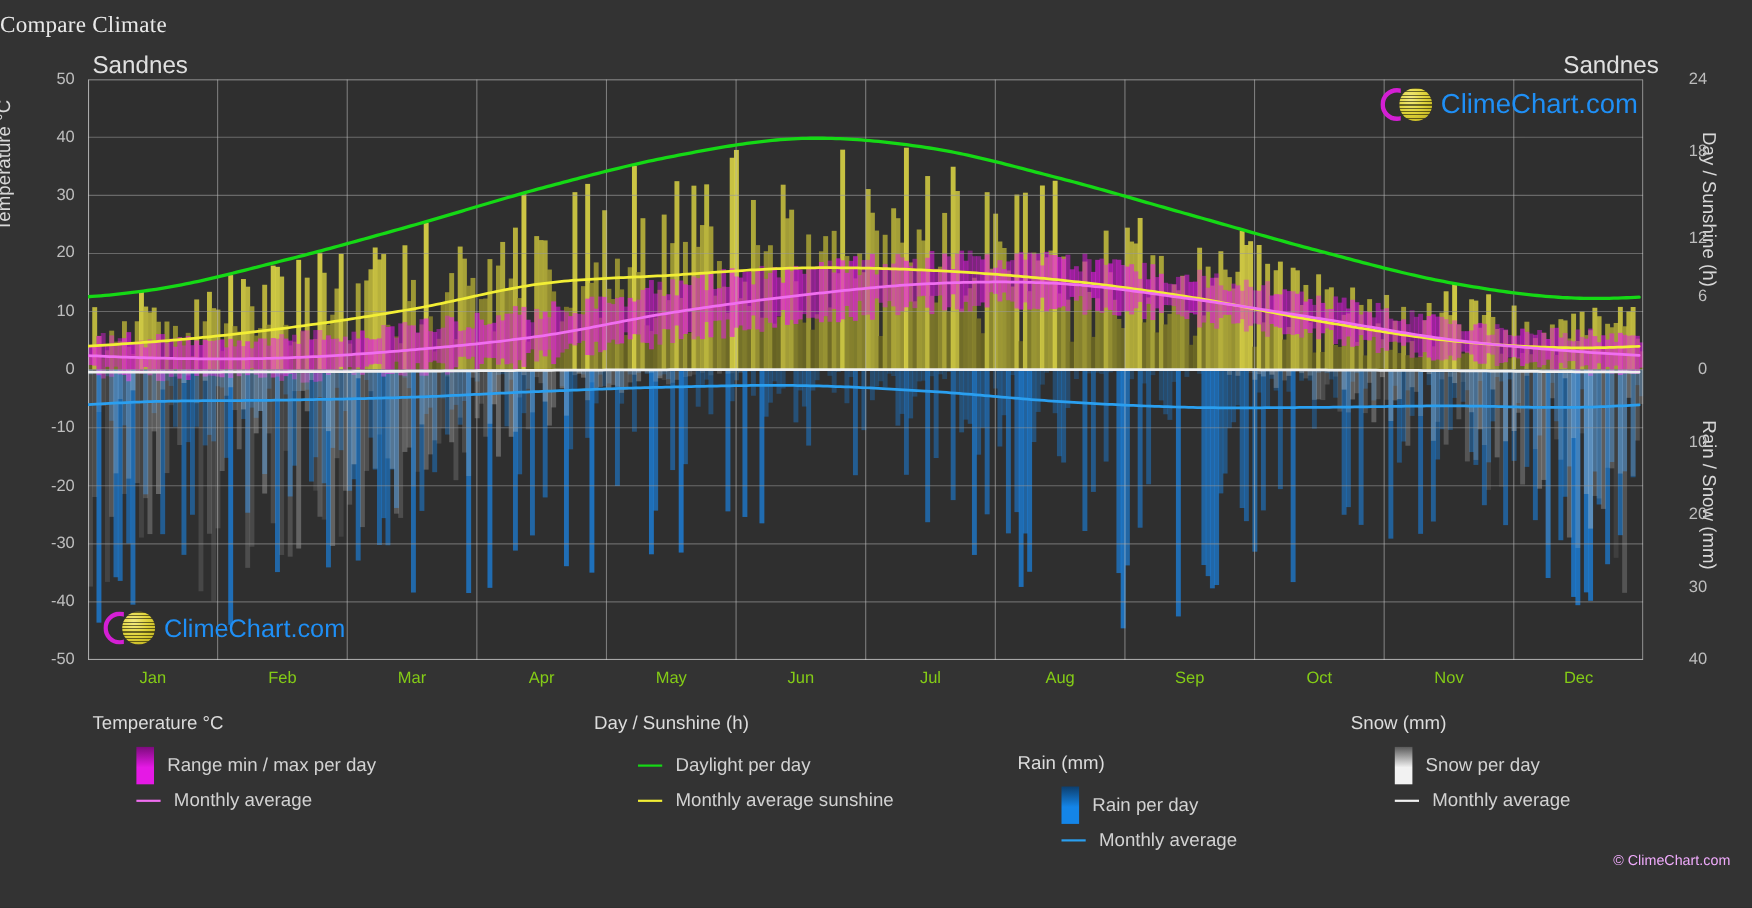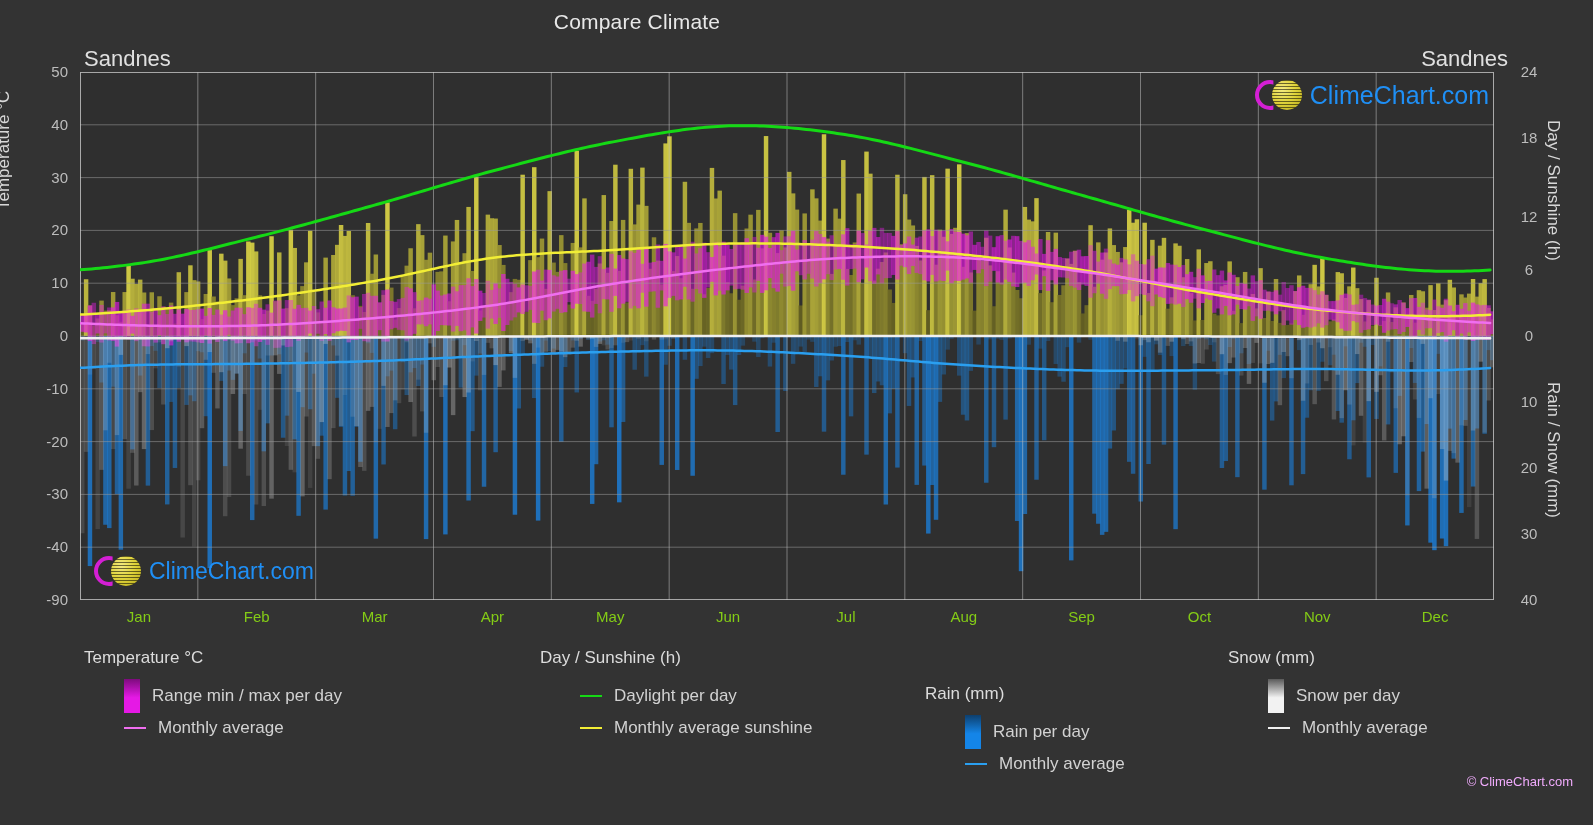--- a/index.html
+++ b/index.html
@@ -6,21 +6,21 @@
     margin: 0; padding: 0;
     background: #333333;
     width: 1593px; height: 825px;
     overflow: hidden;
     font-family: "Liberation Sans", sans-serif;
   }
   #root { position: relative; width: 1593px; height: 825px; background: #333333; }
 
   .title {
     position: absolute; top: 10px; left: 0; width: 1274px;
-    text-align: center; color: #e8e8e8; font-size: 21px; letter-spacing: .2px;
+    color: #e8e8e8; font-size: 21px; letter-spacing: .2px; font-family: Liberation Serif, serif;
   }
 
   .city-left  { position: absolute; left: 84px;  top: 46px; color: #e0e0e0; font-size: 22px; }
   .city-right { position: absolute; right: 85px; top: 46px; color: #e0e0e0; font-size: 22px; }
 
   
   #plot {
     position: absolute; left: 80px; top: 72px;
     width: 1414px; height: 528px;
     background: #2f2f2f;
@@ -42,21 +42,21 @@
   }
   .ylabel-r2 {
     position: absolute; left: 1563px; top: 382px;
     color: #d8d8d8; font-size: 17px;
     transform: rotate(90deg); transform-origin: left top; white-space: nowrap;
   }
   .tick-l, .tick-r {
     position: absolute; color: #bdbdbd; font-size: 15px; white-space: nowrap;
   }
   .tick-l { text-align: right; width: 46px; left: 22px; }
-  .tick-r { text-align: center;  width: 46px; left: 1506px; }
+  .tick-r { text-align: right;  width: 46px; left: 1506px; }
   .xtick {
     position: absolute; color: #84cc16; font-size: 15px;
     text-align: center; width: 90px; top: 608px;
   }
 
   
   #legend { position: absolute; left: 0; top: 648px; width: 1593px; height: 150px; }
   .lg-col { position: absolute; top: 0; }
   .lg-head { color: #dcdcdc; font-size: 17px; margin-bottom: 12px; }
   .lg-row { display: flex; align-items: center; height: 32px; padding-left: 40px; }
@@ -108,21 +108,21 @@
       <div class="tick-l" style="top: 63px;">50</div>
       <div class="tick-l" style="top: 115.8px;">40</div>
       <div class="tick-l" style="top: 168.6px;">30</div>
       <div class="tick-l" style="top: 221.4px;">20</div>
       <div class="tick-l" style="top: 274.2px;">10</div>
       <div class="tick-l" style="top: 327px;">0</div>
       <div class="tick-l" style="top: 379.8px;">-10</div>
       <div class="tick-l" style="top: 432.6px;">-20</div>
       <div class="tick-l" style="top: 485.4px;">-30</div>
       <div class="tick-l" style="top: 538.2px;">-40</div>
-      <div class="tick-l" style="top: 591px;">-90</div>
+      <div class="tick-l" style="top: 591px;">-50</div>
     </div>
   <div id="ticks-right">
       <div class="tick-r" style="top: 63px;">24</div>
       <div class="tick-r" style="top: 129px;">18</div>
       <div class="tick-r" style="top: 208px;">12</div>
       <div class="tick-r" style="top: 261px;">6</div>
       <div class="tick-r" style="top: 327px;">0</div>
       <div class="tick-r" style="top: 393px;">10</div>
       <div class="tick-r" style="top: 459px;">20</div>
       <div class="tick-r" style="top: 525px;">30</div>

